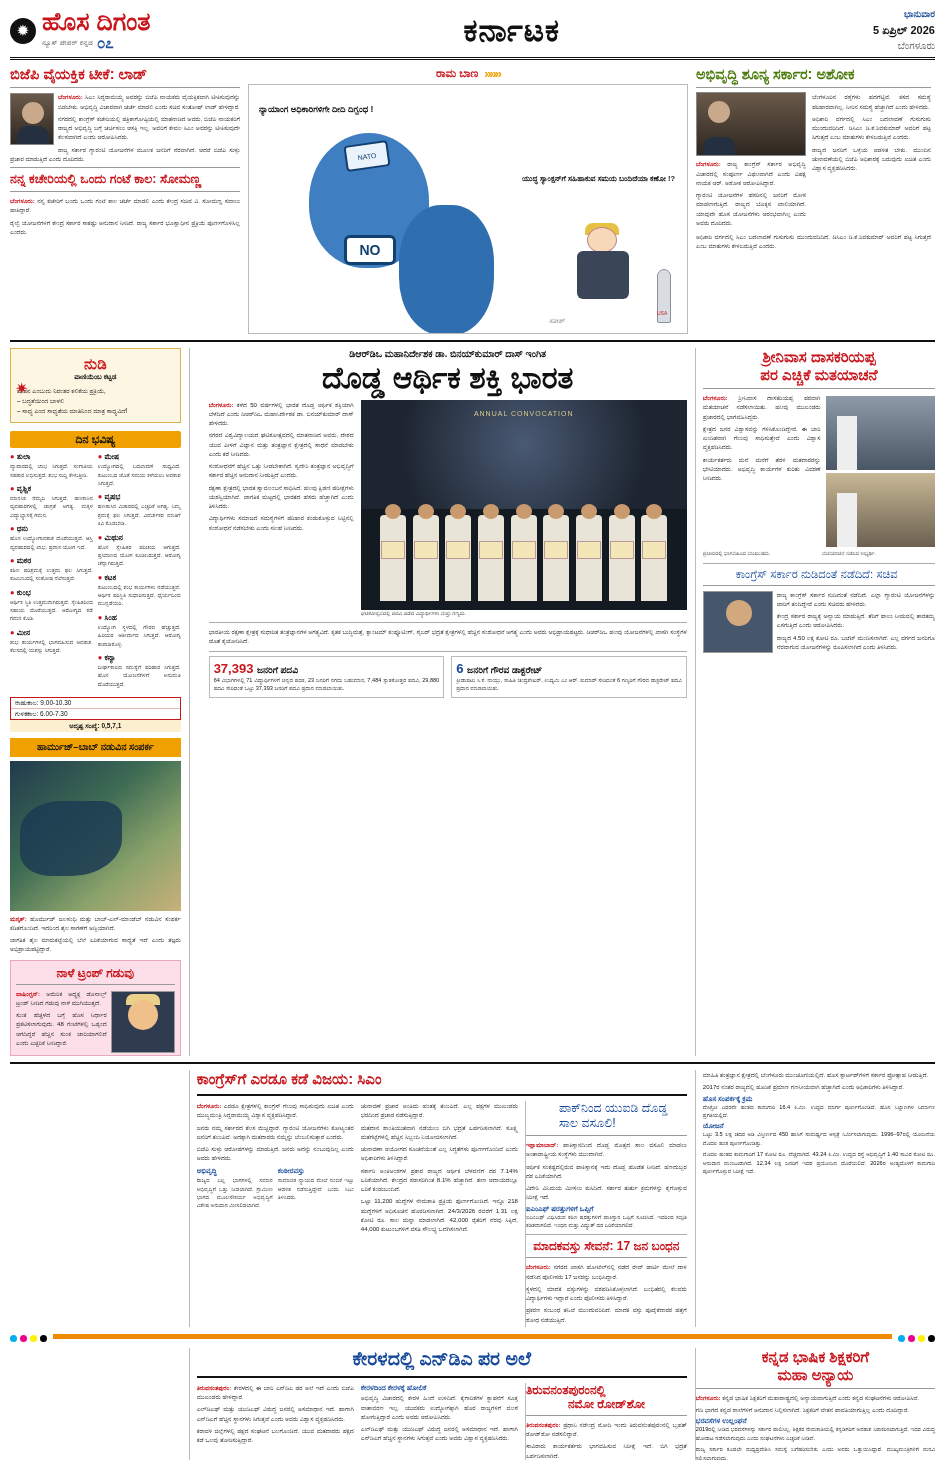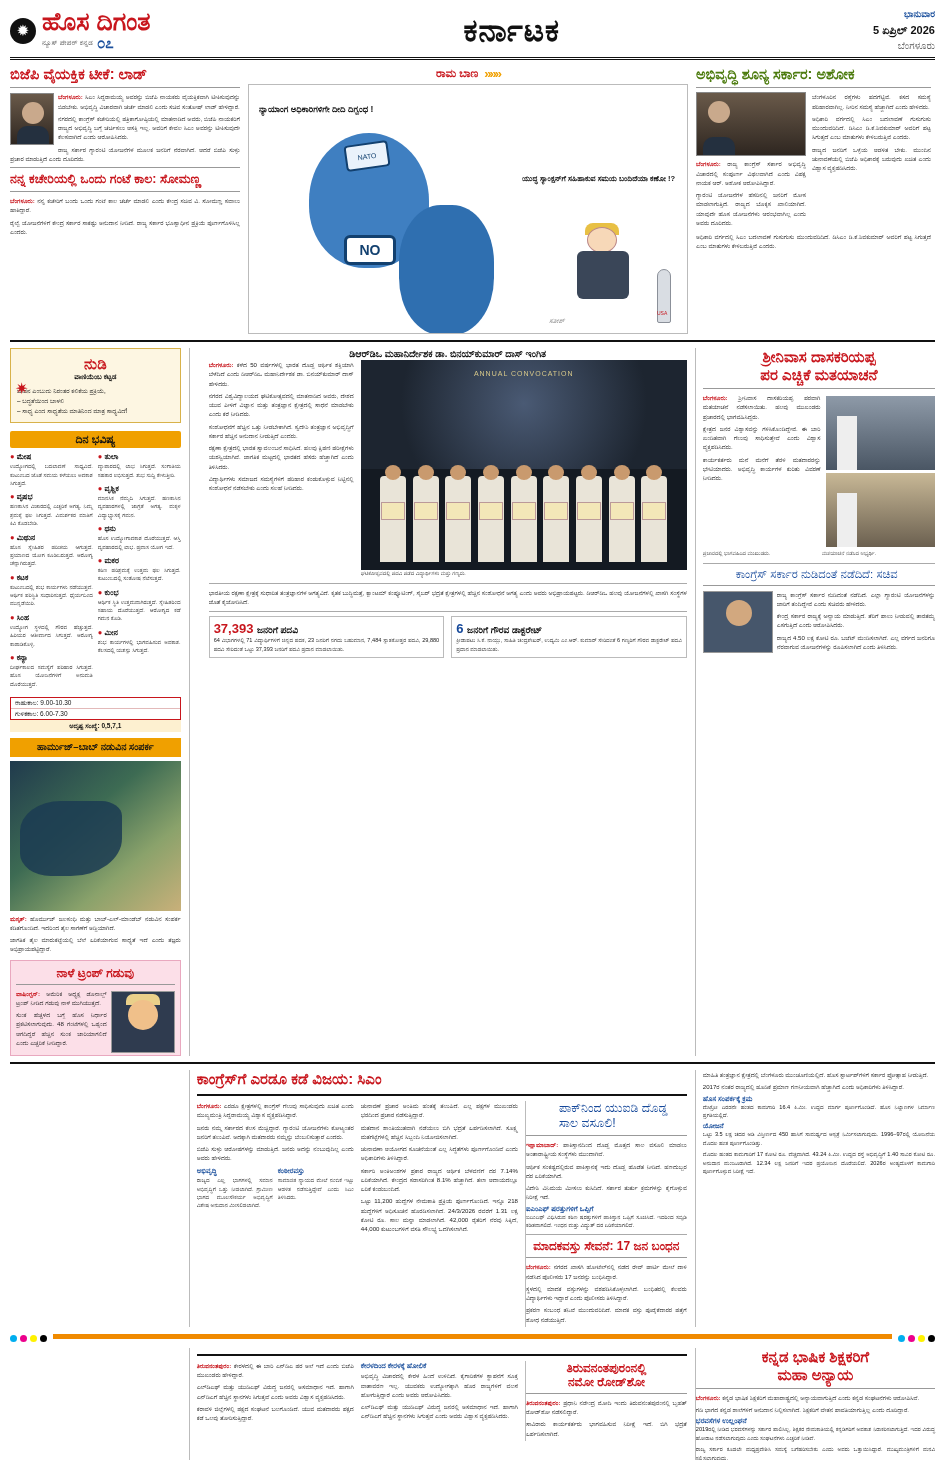--- a/index.html
+++ b/index.html
@@ -280,20 +280,46 @@
           <div>ಜೀವನ ಎಂಬುದು ನಿರಂತರ ಕಲಿಕೆಯ ಪ್ರಕ್ರಿಯೆ,</div>
           <div>– ಬದ್ಧತೆಯಿಂದ ಬಾಳಲಿ</div>
           <div>– ಸಾಧ್ಯ ಎಂದ ಸಾಧ್ಯತೆಯ ಮಾತಿನಿಂದ ಮಾತ್ರ ಸಾಧ್ಯವಿದೆ!</div>
         </div>
       </div>
 
       <div class="bhavishya-hdr">ದಿನ ಭವಿಷ್ಯ</div>
       <div class="zodiac">
         <div class="z-col">
           <div class="z-item">
+              <div class="z-name"><span class="dot">●</span> <span>ತುಲಾ</span></div>
+              <div class="z-txt">ವ್ಯಾಪಾರದಲ್ಲಿ ಲಾಭ ಸಿಗುತ್ತದೆ. ಸಂಗಾತಿಯ ಸಹಕಾರ ಲಭಿಸುತ್ತದೆ. ಶುಭ ಸುದ್ದಿ ಕೇಳುತ್ತೀರಿ.</div>
+            </div>
+          <div class="z-item">
+              <div class="z-name"><span class="dot">●</span> <span>ವೃಶ್ಚಿಕ</span></div>
+              <div class="z-txt">ಮಾನಸಿಕ ನೆಮ್ಮದಿ ಸಿಗುತ್ತದೆ. ಹಣಕಾಸಿನ ವ್ಯವಹಾರಗಳಲ್ಲಿ ಜಾಗ್ರತೆ ಅಗತ್ಯ. ಮಕ್ಕಳ ವಿದ್ಯಾಭ್ಯಾಸಕ್ಕೆ ಗಮನ.</div>
+            </div>
+          <div class="z-item">
+              <div class="z-name"><span class="dot">●</span> <span>ಧನು</span></div>
+              <div class="z-txt">ಹೊಸ ಉದ್ಯೋಗಾವಕಾಶ ದೊರೆಯುತ್ತದೆ. ಆಸ್ತಿ ವ್ಯವಹಾರದಲ್ಲಿ ಲಾಭ. ಪ್ರವಾಸ ಯೋಗ ಇದೆ.</div>
+            </div>
+          <div class="z-item">
+              <div class="z-name"><span class="dot">●</span> <span>ಮಕರ</span></div>
+              <div class="z-txt">ಕಠಿಣ ಪರಿಶ್ರಮಕ್ಕೆ ಉತ್ತಮ ಫಲ ಸಿಗುತ್ತದೆ. ಕುಟುಂಬದಲ್ಲಿ ಸಂತೋಷ ನೆಲೆಸುತ್ತದೆ.</div>
+            </div>
+          <div class="z-item">
+              <div class="z-name"><span class="dot">●</span> <span>ಕುಂಭ</span></div>
+              <div class="z-txt">ಆರ್ಥಿಕ ಸ್ಥಿತಿ ಉತ್ತಮವಾಗಿರುತ್ತದೆ. ಸ್ನೇಹಿತರಿಂದ ಸಹಾಯ ದೊರೆಯುತ್ತದೆ. ಆರೋಗ್ಯದ ಕಡೆ ಗಮನ ಕೊಡಿ.</div>
+            </div>
+          <div class="z-item">
+              <div class="z-name"><span class="dot">●</span> <span>ಮೀನ</span></div>
+              <div class="z-txt">ಶುಭ ಕಾರ್ಯಗಳಲ್ಲಿ ಭಾಗವಹಿಸುವ ಅವಕಾಶ. ಕೆಲಸದಲ್ಲಿ ಯಶಸ್ಸು ಸಿಗುತ್ತದೆ.</div>
+            </div>
+        </div>
+        <div class="z-col">
+          <div class="z-item">
               <div class="z-name"><span class="dot">●</span> <span>ಮೇಷ</span></div>
               <div class="z-txt">ಉದ್ಯೋಗದಲ್ಲಿ ಬದಲಾವಣೆ ಸಾಧ್ಯವಿದೆ. ಕುಟುಂಬದ ಜೊತೆ ಸಮಯ ಕಳೆಯಲು ಅವಕಾಶ ಸಿಗುತ್ತದೆ.</div>
             </div>
           <div class="z-item">
               <div class="z-name"><span class="dot">●</span> <span>ವೃಷಭ</span></div>
               <div class="z-txt">ಹಣಕಾಸಿನ ವಿಚಾರದಲ್ಲಿ ಎಚ್ಚರಿಕೆ ಅಗತ್ಯ. ನಿಮ್ಮ ಶ್ರಮಕ್ಕೆ ಫಲ ಸಿಗುತ್ತದೆ. ವಿಮರ್ಶಕರ ಮಾತಿಗೆ ಕಿವಿ ಕೊಡಬೇಡಿ.</div>
             </div>
           <div class="z-item">
               <div class="z-name"><span class="dot">●</span> <span>ಮಿಥುನ</span></div>
               <div class="z-txt">ಹೊಸ ಸ್ನೇಹಿತರ ಪರಿಚಯ ಆಗುತ್ತದೆ. ಪ್ರಯಾಣದ ಯೋಗ ಕೂಡಿಬರುತ್ತದೆ. ಆರೋಗ್ಯ ಚೆನ್ನಾಗಿರುತ್ತದೆ.</div>
@@ -302,46 +328,20 @@
               <div class="z-name"><span class="dot">●</span> <span>ಕಟಕ</span></div>
               <div class="z-txt">ಕುಟುಂಬದಲ್ಲಿ ಶುಭ ಕಾರ್ಯಗಳು ನಡೆಯುತ್ತವೆ. ಆರ್ಥಿಕ ಪರಿಸ್ಥಿತಿ ಸುಧಾರಿಸುತ್ತದೆ. ಧೈರ್ಯದಿಂದ ಮುನ್ನಡೆಯಿರಿ.</div>
             </div>
           <div class="z-item">
               <div class="z-name"><span class="dot">●</span> <span>ಸಿಂಹ</span></div>
               <div class="z-txt">ಉದ್ಯೋಗ ಸ್ಥಳದಲ್ಲಿ ಗೌರವ ಹೆಚ್ಚುತ್ತದೆ. ಹಿರಿಯರ ಆಶೀರ್ವಾದ ಸಿಗುತ್ತದೆ. ಆರೋಗ್ಯ ಕಾಪಾಡಿಕೊಳ್ಳಿ.</div>
             </div>
           <div class="z-item">
               <div class="z-name"><span class="dot">●</span> <span>ಕನ್ಯಾ</span></div>
               <div class="z-txt">ದೀರ್ಘಕಾಲದ ಸಮಸ್ಯೆಗೆ ಪರಿಹಾರ ಸಿಗುತ್ತದೆ. ಹೊಸ ಯೋಜನೆಗಳಿಗೆ ಅನುಮತಿ ದೊರೆಯುತ್ತದೆ.</div>
-            </div>
-        </div>
-        <div class="z-col">
-          <div class="z-item">
-              <div class="z-name"><span class="dot">●</span> <span>ತುಲಾ</span></div>
-              <div class="z-txt">ವ್ಯಾಪಾರದಲ್ಲಿ ಲಾಭ ಸಿಗುತ್ತದೆ. ಸಂಗಾತಿಯ ಸಹಕಾರ ಲಭಿಸುತ್ತದೆ. ಶುಭ ಸುದ್ದಿ ಕೇಳುತ್ತೀರಿ.</div>
-            </div>
-          <div class="z-item">
-              <div class="z-name"><span class="dot">●</span> <span>ವೃಶ್ಚಿಕ</span></div>
-              <div class="z-txt">ಮಾನಸಿಕ ನೆಮ್ಮದಿ ಸಿಗುತ್ತದೆ. ಹಣಕಾಸಿನ ವ್ಯವಹಾರಗಳಲ್ಲಿ ಜಾಗ್ರತೆ ಅಗತ್ಯ. ಮಕ್ಕಳ ವಿದ್ಯಾಭ್ಯಾಸಕ್ಕೆ ಗಮನ.</div>
-            </div>
-          <div class="z-item">
-              <div class="z-name"><span class="dot">●</span> <span>ಧನು</span></div>
-              <div class="z-txt">ಹೊಸ ಉದ್ಯೋಗಾವಕಾಶ ದೊರೆಯುತ್ತದೆ. ಆಸ್ತಿ ವ್ಯವಹಾರದಲ್ಲಿ ಲಾಭ. ಪ್ರವಾಸ ಯೋಗ ಇದೆ.</div>
-            </div>
-          <div class="z-item">
-              <div class="z-name"><span class="dot">●</span> <span>ಮಕರ</span></div>
-              <div class="z-txt">ಕಠಿಣ ಪರಿಶ್ರಮಕ್ಕೆ ಉತ್ತಮ ಫಲ ಸಿಗುತ್ತದೆ. ಕುಟುಂಬದಲ್ಲಿ ಸಂತೋಷ ನೆಲೆಸುತ್ತದೆ.</div>
-            </div>
-          <div class="z-item">
-              <div class="z-name"><span class="dot">●</span> <span>ಕುಂಭ</span></div>
-              <div class="z-txt">ಆರ್ಥಿಕ ಸ್ಥಿತಿ ಉತ್ತಮವಾಗಿರುತ್ತದೆ. ಸ್ನೇಹಿತರಿಂದ ಸಹಾಯ ದೊರೆಯುತ್ತದೆ. ಆರೋಗ್ಯದ ಕಡೆ ಗಮನ ಕೊಡಿ.</div>
-            </div>
-          <div class="z-item">
-              <div class="z-name"><span class="dot">●</span> <span>ಮೀನ</span></div>
-              <div class="z-txt">ಶುಭ ಕಾರ್ಯಗಳಲ್ಲಿ ಭಾಗವಹಿಸುವ ಅವಕಾಶ. ಕೆಲಸದಲ್ಲಿ ಯಶಸ್ಸು ಸಿಗುತ್ತದೆ.</div>
             </div>
         </div>
       </div>
       <div class="time-box">
         <div>ರಾಹುಕಾಲ: 9.00-10.30</div>
         <div>ಗುಳಿಕಕಾಲ: 6.00-7.30</div>
       </div>
       <div class="lucky">ಅದೃಷ್ಟ ಸಂಖ್ಯೆ: 0,5,7,1</div>
 
       <div class="contact-hdr">ಹಾರ್ಮುಜ್–ಬಾಬ್ ನಡುವಿನ ಸಂಪರ್ಕ</div>
@@ -359,20 +359,21 @@
         <div class="body-txt">
           <p><span class="kicker">ವಾಷಿಂಗ್ಟನ್:</span>
             <span>ಅಮೆರಿಕ ಅಧ್ಯಕ್ಷ ಡೊನಾಲ್ಡ್ ಟ್ರಂಪ್ ನೀಡಿದ ಗಡುವು ನಾಳೆ ಮುಗಿಯುತ್ತದೆ.</span></p>
           <p>ಸುಂಕ ಹೆಚ್ಚಳದ ಬಗ್ಗೆ ಹೊಸ ನಿರ್ಧಾರ ಪ್ರಕಟಿಸಲಾಗುವುದು. 48 ಗಂಟೆಗಳಲ್ಲಿ ಒಪ್ಪಂದ ಆಗದಿದ್ದರೆ ಹೆಚ್ಚಿನ ಸುಂಕ ಜಾರಿಯಾಗಲಿದೆ ಎಂದು ಎಚ್ಚರಿಕೆ ನೀಡಿದ್ದಾರೆ.</p>
         </div>
       </div>
     </div>
 
     <div class="mid-c vline" style="padding-left:19px">
       <div class="dir-line">ಡಿಆರ್‌ಡಿಒ ಮಹಾನಿರ್ದೇಶಕ ಡಾ. ಬಿನಯ್‌ಕುಮಾರ್ ದಾಸ್ ಇಂಗಿತ</div>
+      <div class="big-hl">ದೊಡ್ಡ ಆರ್ಥಿಕ ಶಕ್ತಿ ಭಾರತ</div>
       <div style="display:flex;gap:7px;">
         <div style="width:145px" class="body-txt">
           <p><span class="kicker">ಬೆಂಗಳೂರು:</span>
              <span>ಕಳೆದ 50 ವರ್ಷಗಳಲ್ಲಿ ಭಾರತ ದೊಡ್ಡ ಆರ್ಥಿಕ ಶಕ್ತಿಯಾಗಿ ಬೆಳೆದಿದೆ ಎಂದು ಡಿಆರ್‌ಡಿಒ ಮಹಾನಿರ್ದೇಶಕ ಡಾ. ಬಿನಯ್‌ಕುಮಾರ್ ದಾಸ್ ಹೇಳಿದರು.</span></p>
           <p>ನಗರದ ವಿಶ್ವವಿದ್ಯಾಲಯದ ಘಟಿಕೋತ್ಸವದಲ್ಲಿ ಮಾತನಾಡಿದ ಅವರು, ದೇಶದ ಯುವ ಪೀಳಿಗೆ ವಿಜ್ಞಾನ ಮತ್ತು ತಂತ್ರಜ್ಞಾನ ಕ್ಷೇತ್ರದಲ್ಲಿ ಸಾಧನೆ ಮಾಡಬೇಕು ಎಂದು ಕರೆ ನೀಡಿದರು.</p>
           <p>ಸಂಶೋಧನೆಗೆ ಹೆಚ್ಚಿನ ಒತ್ತು ನೀಡಬೇಕಾಗಿದೆ. ಸ್ವದೇಶಿ ತಂತ್ರಜ್ಞಾನ ಅಭಿವೃದ್ಧಿಗೆ ಸರ್ಕಾರ ಹೆಚ್ಚಿನ ಅನುದಾನ ನೀಡುತ್ತಿದೆ ಎಂದರು.</p>
           <p>ರಕ್ಷಣಾ ಕ್ಷೇತ್ರದಲ್ಲಿ ಭಾರತ ಸ್ವಾವಲಂಬನೆ ಸಾಧಿಸಿದೆ. ಹಲವು ಕ್ಷಿಪಣಿ ಪರೀಕ್ಷೆಗಳು ಯಶಸ್ವಿಯಾಗಿವೆ. ಜಾಗತಿಕ ಮಟ್ಟದಲ್ಲಿ ಭಾರತದ ಹೆಸರು ಹೆಚ್ಚಾಗಿದೆ ಎಂದು ತಿಳಿಸಿದರು.</p>
           <p>ವಿದ್ಯಾರ್ಥಿಗಳು ಸಮಾಜದ ಸಮಸ್ಯೆಗಳಿಗೆ ಪರಿಹಾರ ಕಂಡುಕೊಳ್ಳುವ ನಿಟ್ಟಿನಲ್ಲಿ ಸಂಶೋಧನೆ ನಡೆಸಬೇಕು ಎಂದು ಸಲಹೆ ನೀಡಿದರು.</p>
         </div>
         <div style="flex:1">
@@ -552,35 +553,36 @@
       <i style="background:#00aeef"></i>
         <i style="background:#ec008c"></i>
         <i style="background:#fff200"></i>
         <i style="background:#000"></i>
     </div>
   </div>
 
   <div class="bottom-row">
     <div class="b1"></div>
     <div class="b2 vline" style="padding-left:7px">
+      <div class="kerala-hl">ಕೇರಳದಲ್ಲಿ ಎನ್‌ಡಿಎ ಪರ ಅಲೆ</div>
       <div class="hr2"></div>
       <div class="cols3">
         <div style="width:33%" class="body-txt">
           <p><span class="kicker">ತಿರುವನಂತಪುರಂ:</span>
              <span>ಕೇರಳದಲ್ಲಿ ಈ ಬಾರಿ ಎನ್‌ಡಿಎ ಪರ ಅಲೆ ಇದೆ ಎಂದು ಬಿಜೆಪಿ ಮುಖಂಡರು ಹೇಳಿದ್ದಾರೆ.</span></p>
           <p>ಎಲ್‌ಡಿಎಫ್ ಮತ್ತು ಯುಡಿಎಫ್ ವಿರುದ್ಧ ಜನರಲ್ಲಿ ಅಸಮಾಧಾನ ಇದೆ. ಹಾಗಾಗಿ ಎನ್‌ಡಿಎಗೆ ಹೆಚ್ಚಿನ ಸ್ಥಾನಗಳು ಸಿಗುತ್ತವೆ ಎಂದು ಅವರು ವಿಶ್ವಾಸ ವ್ಯಕ್ತಪಡಿಸಿದರು.</p>
           <p>ಕರಾವಳಿ ಜಿಲ್ಲೆಗಳಲ್ಲಿ ಪಕ್ಷದ ಸಂಘಟನೆ ಬಲಗೊಂಡಿದೆ. ಯುವ ಮತದಾರರು ಪಕ್ಷದ ಕಡೆ ಒಲವು ತೋರಿಸುತ್ತಿದ್ದಾರೆ.</p>
         </div>
         <div style="width:33%" class="body-txt">
           <div class="kicker-b" style="font-size:7px">ಕೇರಳದಿಂದ ಕೇರಳಕ್ಕೆ ಹೋಲಿಕೆ</div>
           <p>ಅಭಿವೃದ್ಧಿ ವಿಚಾರದಲ್ಲಿ ಕೇರಳ ಹಿಂದೆ ಉಳಿದಿದೆ. ಕೈಗಾರಿಕೆಗಳ ಸ್ಥಾಪನೆಗೆ ಸೂಕ್ತ ವಾತಾವರಣ ಇಲ್ಲ. ಯುವಕರು ಉದ್ಯೋಗಕ್ಕಾಗಿ ಹೊರ ರಾಜ್ಯಗಳಿಗೆ ವಲಸೆ ಹೋಗುತ್ತಿದ್ದಾರೆ ಎಂದು ಅವರು ಆರೋಪಿಸಿದರು.</p>
           <p>ಎಲ್‌ಡಿಎಫ್ ಮತ್ತು ಯುಡಿಎಫ್ ವಿರುದ್ಧ ಜನರಲ್ಲಿ ಅಸಮಾಧಾನ ಇದೆ. ಹಾಗಾಗಿ ಎನ್‌ಡಿಎಗೆ ಹೆಚ್ಚಿನ ಸ್ಥಾನಗಳು ಸಿಗುತ್ತವೆ ಎಂದು ಅವರು ವಿಶ್ವಾಸ ವ್ಯಕ್ತಪಡಿಸಿದರು.</p>
         </div>
         <div style="width:34%" class="vline">
-          <div class="sec-hl-red" style="font-size:12px;text-align:center">ತಿರುವನಂತಪುರಂನಲ್ಲಿ</div>
+          <div class="sec-hl-red" style="font-size:12px;text-align:left">ತಿರುವನಂತಪುರಂನಲ್ಲಿ</div>
           <div class="sec-hl-red" style="font-size:12px;text-align:center">ನಮೋ ರೋಡ್‌ಶೋ</div>
           <div class="rule-thin"></div>
           <div class="body-txt">
             <p><span class="kicker">ತಿರುವನಂತಪುರಂ:</span>
                <span>ಪ್ರಧಾನಿ ನರೇಂದ್ರ ಮೋದಿ ಇಂದು ತಿರುವನಂತಪುರಂನಲ್ಲಿ ಬೃಹತ್ ರೋಡ್‌ಶೋ ನಡೆಸಲಿದ್ದಾರೆ.</span></p>
             <p>ಸಾವಿರಾರು ಕಾರ್ಯಕರ್ತರು ಭಾಗವಹಿಸುವ ನಿರೀಕ್ಷೆ ಇದೆ. ಬಿಗಿ ಭದ್ರತೆ ಏರ್ಪಡಿಸಲಾಗಿದೆ.</p>
           </div>
 
         </div>
       </div>

